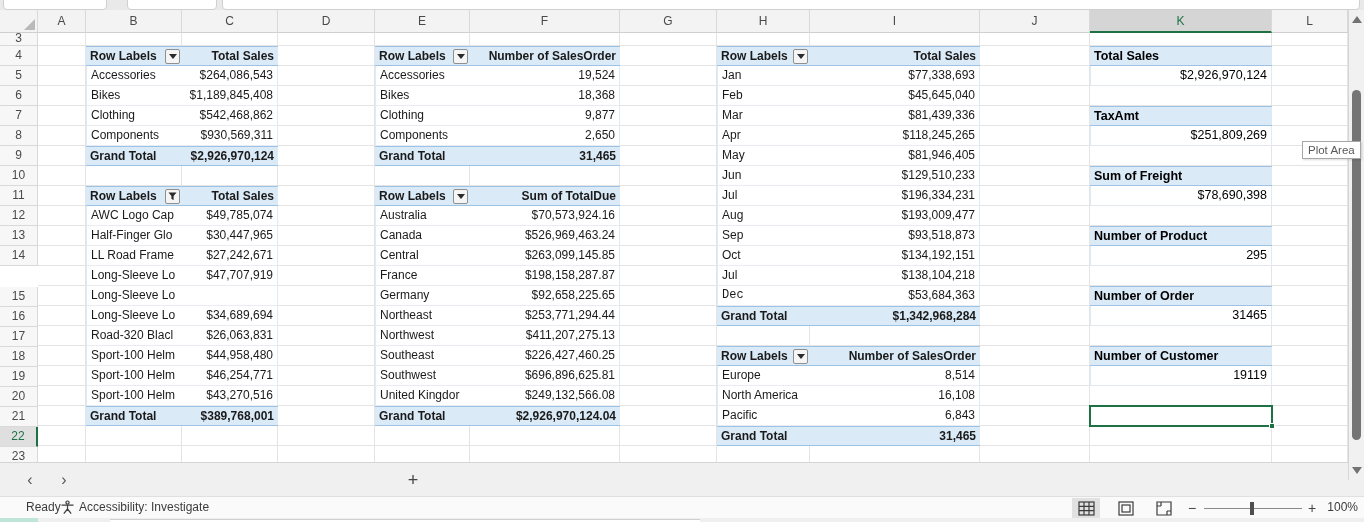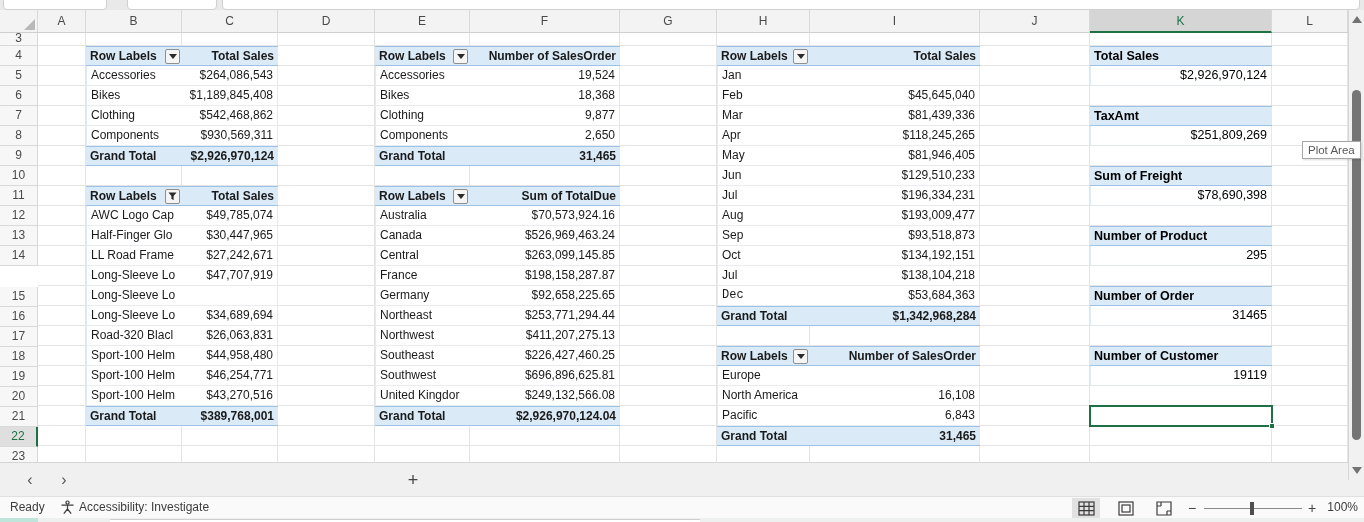--- a/index.html
+++ b/index.html
@@ -83,21 +83,21 @@
   .tab.active { background:#fff; border:1px solid #cfcfcf; border-radius:3px; font-weight:700; color:#111; }
   .tab.active::after { content:""; position:absolute; left:9px; right:9px; bottom:1px; height:3px;
     background:#1E7145; border-radius:2px; }
   .tabsep { width:1px; height:14px; background:#c3c3c3; }
   #add-sheet { position:absolute; left:400px; top:5px; width:26px; height:24px; font-size:18px;
     color:#444; text-align:center; line-height:24px; font-weight:400; }
 
   
   #statusbar { position:absolute; left:0; top:496px; width:1364px; height:22px; background:#fafafa;
     border-top:1px solid #e0e0e0; font-size:12px; color:#3c3c3c; }
-  #ready { position:absolute; left:10px; top:3px; }
+  #ready { position:absolute; left:26px; top:3px; }
   #acc-icon { position:absolute; left:60px; top:3px; }
   #acc-label { position:absolute; left:79px; top:3px; }
   .viewbtn { position:absolute; top:1px; width:28px; height:20px; display:flex; align-items:center; justify-content:center; }
   .viewbtn.pressed { background:#e1e1e1; }
   #zoom-out { position:absolute; left:1188px; top:3px; font-size:14px; color:#444; }
   #zoom-track { position:absolute; left:1204px; top:11px; width:98px; height:1px; background:#8a8a8a; }
   #zoom-thumb { position:absolute; left:1250px; top:5px; width:4px; height:13px; background:#4f4f4f; }
   #zoom-in { position:absolute; left:1308px; top:3px; font-size:14px; color:#444; }
   #zoom-pct { position:absolute; left:1322px; top:3px; width:36px; text-align:right; }
 
@@ -368,20 +368,21 @@
           <div class="r head">
             <span class="l" style="flex: 0 0 93px;">Row Labels<span class="fbtn">
                 <svg width="8" height="5" viewBox="0 0 8 5">
                   <path fill="#2b2b2b" d="M0 0 H8 L4 5 Z"></path>
                 </svg>
               </span></span>
             <span class="v" style="flex: 0 0 170px;">Total Sales</span>
           </div>
           <div class="r data">
             <span class="l" style="flex: 0 0 93px;">Jan</span>
+            <span class="v" style="flex: 0 0 168px;">$77,338,693</span>
           </div>
           <div class="r data">
             <span class="l" style="flex: 0 0 93px;">Feb</span>
             <span class="v" style="flex: 0 0 168px;">$45,645,040</span>
           </div>
           <div class="r data">
             <span class="l" style="flex: 0 0 93px;">Mar</span>
             <span class="v" style="flex: 0 0 168px;">$81,439,336</span>
           </div>
           <div class="r data">
@@ -429,20 +430,21 @@
           <div class="r head">
             <span class="l" style="flex: 0 0 93px;">Row Labels<span class="fbtn">
                 <svg width="8" height="5" viewBox="0 0 8 5">
                   <path fill="#2b2b2b" d="M0 0 H8 L4 5 Z"></path>
                 </svg>
               </span></span>
             <span class="v" style="flex: 0 0 170px;">Number of SalesOrder</span>
           </div>
           <div class="r data">
             <span class="l" style="flex: 0 0 93px;">Europe</span>
+            <span class="v" style="flex: 0 0 168px;">8,514</span>
           </div>
           <div class="r data">
             <span class="l" style="flex: 0 0 93px;">North America</span>
             <span class="v" style="flex: 0 0 168px;">16,108</span>
           </div>
           <div class="r data">
             <span class="l" style="flex: 0 0 93px;">Pacific</span>
             <span class="v" style="flex: 0 0 168px;">6,843</span>
           </div>
           <div class="r total">

